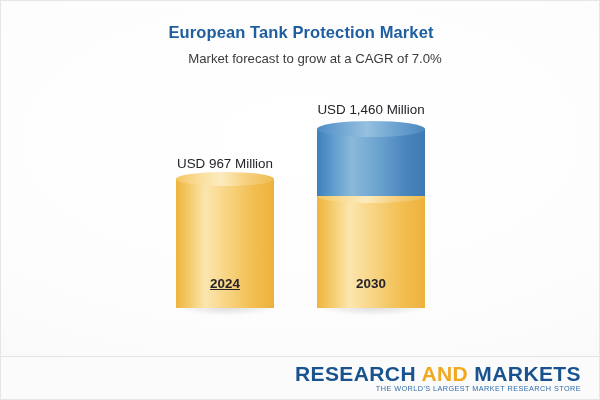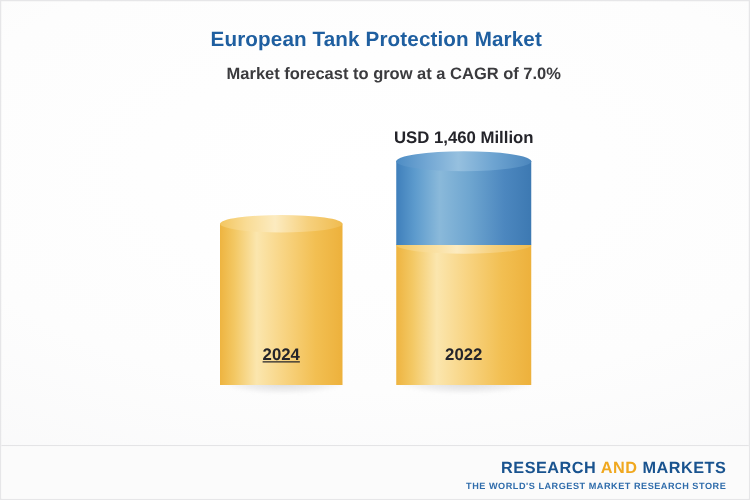--- a/index.html
+++ b/index.html
@@ -36,21 +36,21 @@
   .chart-title {
     font-size: 16.5px;
     font-weight: bold;
     color: #1f5fa0;
     letter-spacing: 0.1px;
     line-height: 20px;
   }
   .chart-subtitle {
     margin-top: 8px;
     font-size: 13.2px;
-    font-weight: bold;
+    font-weight: normal;
     color: #3b3b3e;
     line-height: 17px;
     padding-left: 28px;
   }
 
   
   .plot {
     position: absolute;
     left: 0;
     top: 0;
@@ -164,21 +164,21 @@
       rgba(160,160,165,0.0) 76%);
     filter: blur(1.2px);
   }
 
   
   .value-label {
     position: absolute;
     width: 260px;
     text-align: center;
     font-size: 13.4px;
-    font-weight: bold;
+    font-weight: normal;
     color: #24242a;
     line-height: 17px;
     white-space: nowrap;
   }
   .value-2024 { left: -81px; bottom: 0; }
   .value-2030 { left: -76px; bottom: 0; }
 
   
   .cat-label {
     position: absolute;
@@ -220,34 +220,34 @@
     white-space: nowrap;
   }
 
   .logo {
     position: absolute;
     right: 20px;
     top: 7px;
     text-align: right;
   }
   .logo-main {
-    font-size: 13px;
+    font-size: 21px;
     font-weight: bold;
     color: #19538f;
     letter-spacing: 0.4px;
     line-height: 19px;
     white-space: nowrap;
   }
   .logo-main .mid {
     color: #f0a81f;
   }
   .logo-tag {
     margin-top: 1px;
     font-size: 7.3px;
-    font-weight: bold;
+    font-weight: normal;
     color: #2f6cab;
     letter-spacing: 0.42px;
     line-height: 10px;
     white-space: nowrap;
   }
 </style>
 </head>
 <body>
 
 <div class="card">
@@ -260,20 +260,21 @@
   <div class="plot">
 
     <div class="bar-group g2024">
       <div class="cyl-stack" style="height:129px;">
         <div class="shadow"></div>
         <div class="seg gold" style="bottom:0; height:129px;">
           <div class="body"></div>
           <div class="cap bottom" style="bottom:-7px; height:14px;"></div>
           <div class="cap top" style="top:-7px; height:14px;"></div>
         </div>
+        <div class="value-label value-2024" style="bottom:136px;">USD 967 Million</div>
       </div>
       <div class="cat-label">2024</div>
     </div>
 
     <div class="bar-group g2030">
       <div class="cyl-stack" style="height:179px;">
         <div class="shadow"></div>
 
         <div class="seg gold" style="bottom:0; height:112px;">
           <div class="body"></div>
@@ -281,21 +282,21 @@
           <div class="cap top" style="top:-7px; height:14px;"></div>
         </div>
 
         <div class="seg blue" style="bottom:112px; height:67px;">
           <div class="body"></div>
           <div class="cap top" style="top:-8px; height:16px;"></div>
         </div>
 
         <div class="value-label value-2030" style="bottom:190px;">USD 1,460 Million</div>
       </div>
-      <div class="cat-label">2022</div>
+      <div class="cat-label">2030</div>
     </div>
 
   </div>
 
   <div class="footer-rule"></div>
   <div class="footer">
 
     <div class="logo">
       <div class="logo-main"><span>RESEARCH </span><span class="mid">AND</span><span> MARKETS</span></div>
       <div class="logo-tag">THE WORLD'S LARGEST MARKET RESEARCH STORE</div>

